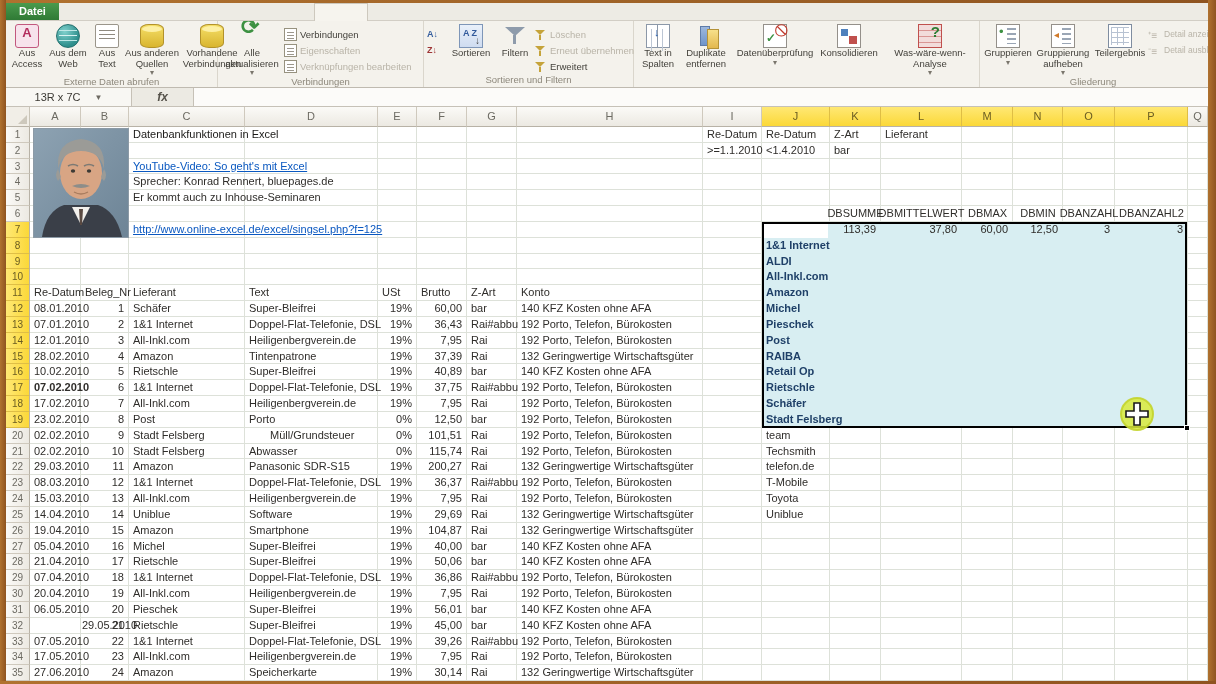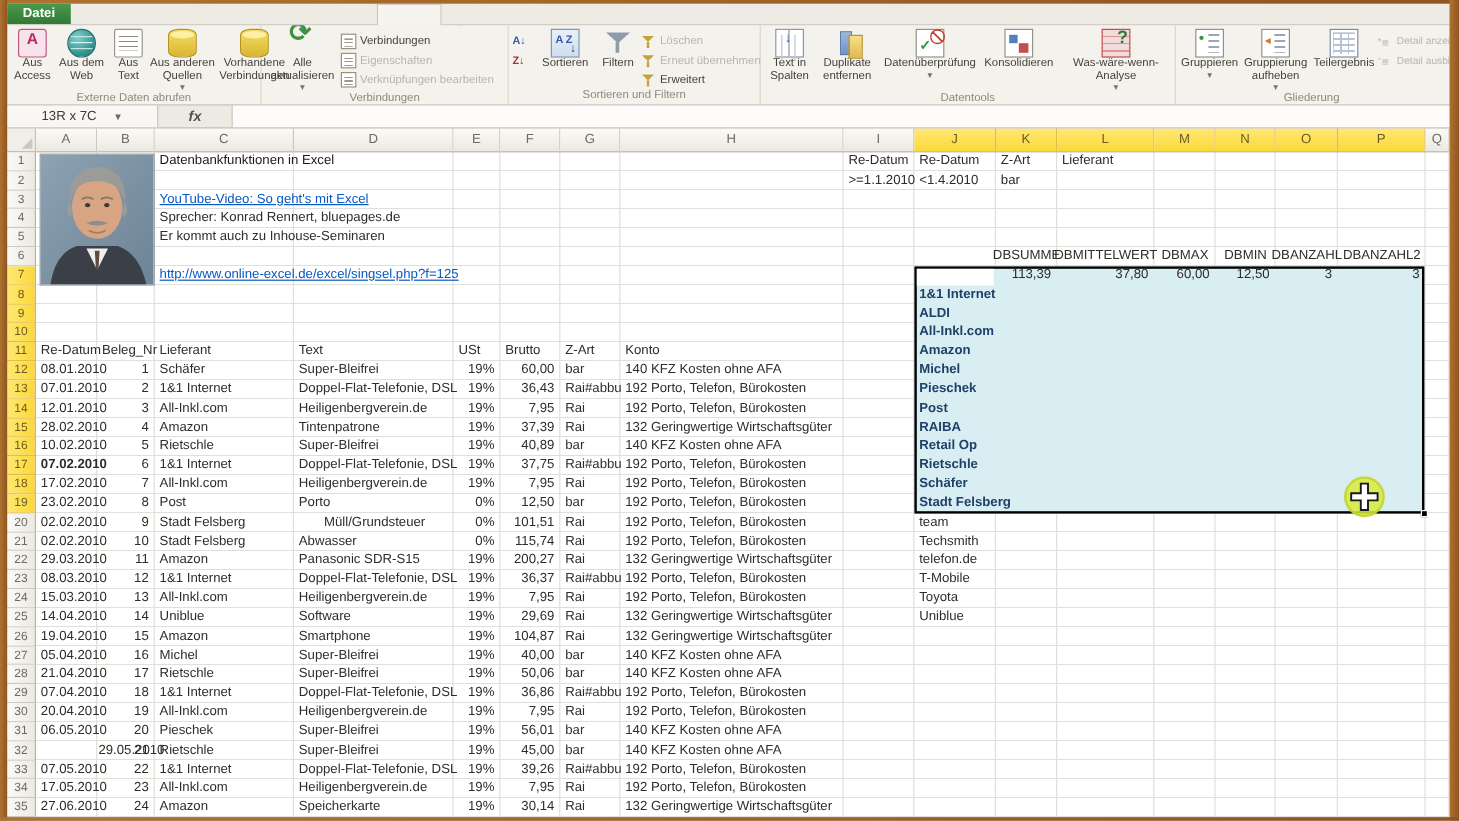--- a/index.html
+++ b/index.html
@@ -1,17 +1,17 @@
 <!DOCTYPE html>
 <html><head>
 <meta charset="utf-8">
 <style>
   html,body{margin:0;padding:0;background:#555;}
   *{box-sizing:border-box;}
-  .stage{position:relative;width:1216px;height:684px;background:#fca5a5;overflow:hidden;
+  .stage{position:relative;width:1216px;height:684px;background:#eab308;overflow:hidden;
          font-family:"Liberation Sans",sans-serif;-webkit-font-smoothing:antialiased;}
   .frame{position:absolute;background:linear-gradient(90deg,#b0722f,#8f5420);z-index:60;}
   
   .tabstrip{position:absolute;left:6px;top:3px;right:8px;height:18px;display:flex;align-items:stretch;
             background:#edebe4;border-bottom:1px solid #d2cec5;z-index:5;}
   .tab{padding:18px 11px 0;font-size:11px;color:#4c4a44;white-space:nowrap;}
   .tab.file{background:linear-gradient(#4a9a4d,#2f7a35);color:#fff;font-weight:bold;padding:2px 13px 0;}
   .tab.active{background:#f6f4ee;border:1px solid #cdc8bd;border-bottom:none;color:#8a887c;}
   
   .ribbon{position:absolute;left:6px;top:21px;right:8px;height:67px;background:#f4f2ec;
@@ -246,21 +246,20 @@
         </div>
         <div class="bigbtn" style="width:62px">
           <span class="ic ic24 i-consol"></span>
           <span class="blabel">Konsolidieren</span>
         </div>
         <div class="bigbtn" style="width:100px">
           <span class="ic ic24 i-wwa"></span>
           <span class="blabel dd">Was-wäre-wenn-Analyse</span>
         </div>
       </div>
-      <div class="rlabel">Datentools</div>
     </div>
 
     <div class="rgroup" style="width:226px;border-right:none">
       <div class="rbody">
         <div class="bigbtn" style="width:52px">
           <span class="ic ic24 i-grp"></span>
           <span class="blabel dd">Gruppieren</span>
         </div>
         <div class="bigbtn" style="width:58px">
           <span class="ic ic24 i-grp i-ungrp"></span>

